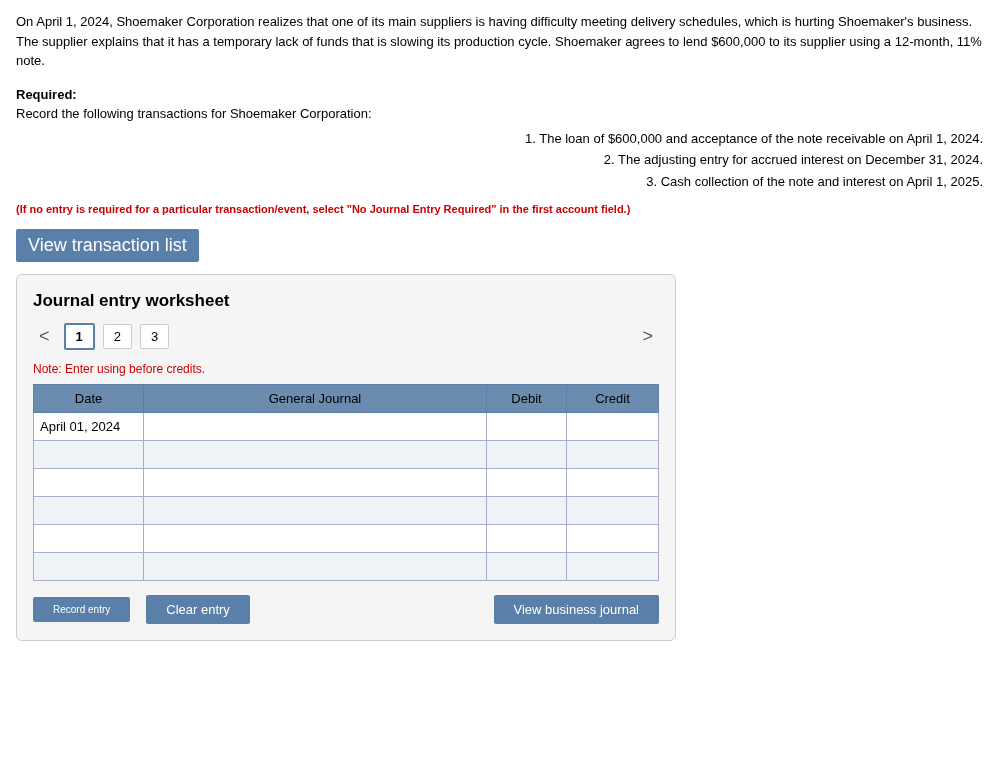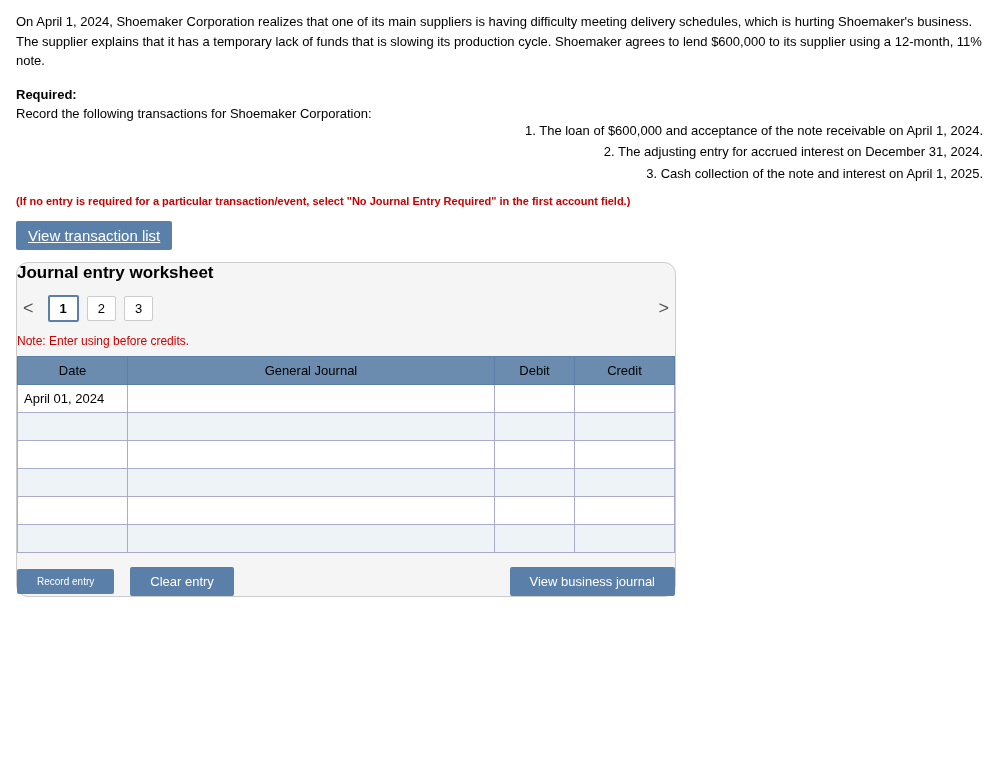--- a/index.html
+++ b/index.html
@@ -17,52 +17,52 @@
       margin-bottom: 16px;
     }
     .required-section {
       margin-bottom: 12px;
     }
     .required-label {
       font-weight: bold;
       margin-bottom: 4px;
     }
     .required-desc {
-      margin-bottom: 0;
+      margin-bottom: 8px;
     }
     .numbered-list {
       margin-left: 4px;
       text-align: right;
     }
     .numbered-list p {
       margin-bottom: 2px;
       line-height: 1.5;
     }
     .no-entry-notice {
       color: #cc0000;
       font-weight: bold;
       font-size: 11px;
       margin-bottom: 14px;
     }
     .view-transaction-btn {
       background-color: #5a7fa8;
       color: #fff;
       border: none;
       padding: 6px 12px;
-      font-size: 15px;
+      font-size: 18px;
       cursor: pointer;
       margin-bottom: 12px;
       border-radius: 2px;
-      text-decoration: underline;
     }
     .worksheet-container {
       border: 1px solid #ccc;
       background: #f5f5f5;
+      padding: 16px;
       width: 660px;
-      border-radius: 12px;
+      border-radius: 6px;
     }
     .worksheet-title {
       font-size: 17px;
       font-weight: bold;
       margin-bottom: 12px;
     }
     .tab-nav {
       display: flex;
       align-items: center;
       margin-bottom: 12px;
@@ -143,21 +143,21 @@
       outline: none;
     }
     .journal-table tbody td.date-cell {
       padding: 4px 6px;
       font-size: 13px;
       vertical-align: middle;
     }
     .col-date { width: 110px; }
     .col-journal { width: auto; }
     .col-debit { width: 80px; }
-    .col-credit { width: 100px; }
+    .col-credit { width: 92px; }
     .btn-row {
       display: flex;
       align-items: center;
       gap: 16px;
       margin-top: 14px;
     }
     .btn-record {
       background-color: #5a7fa8;
       color: #fff;
       border: none;

